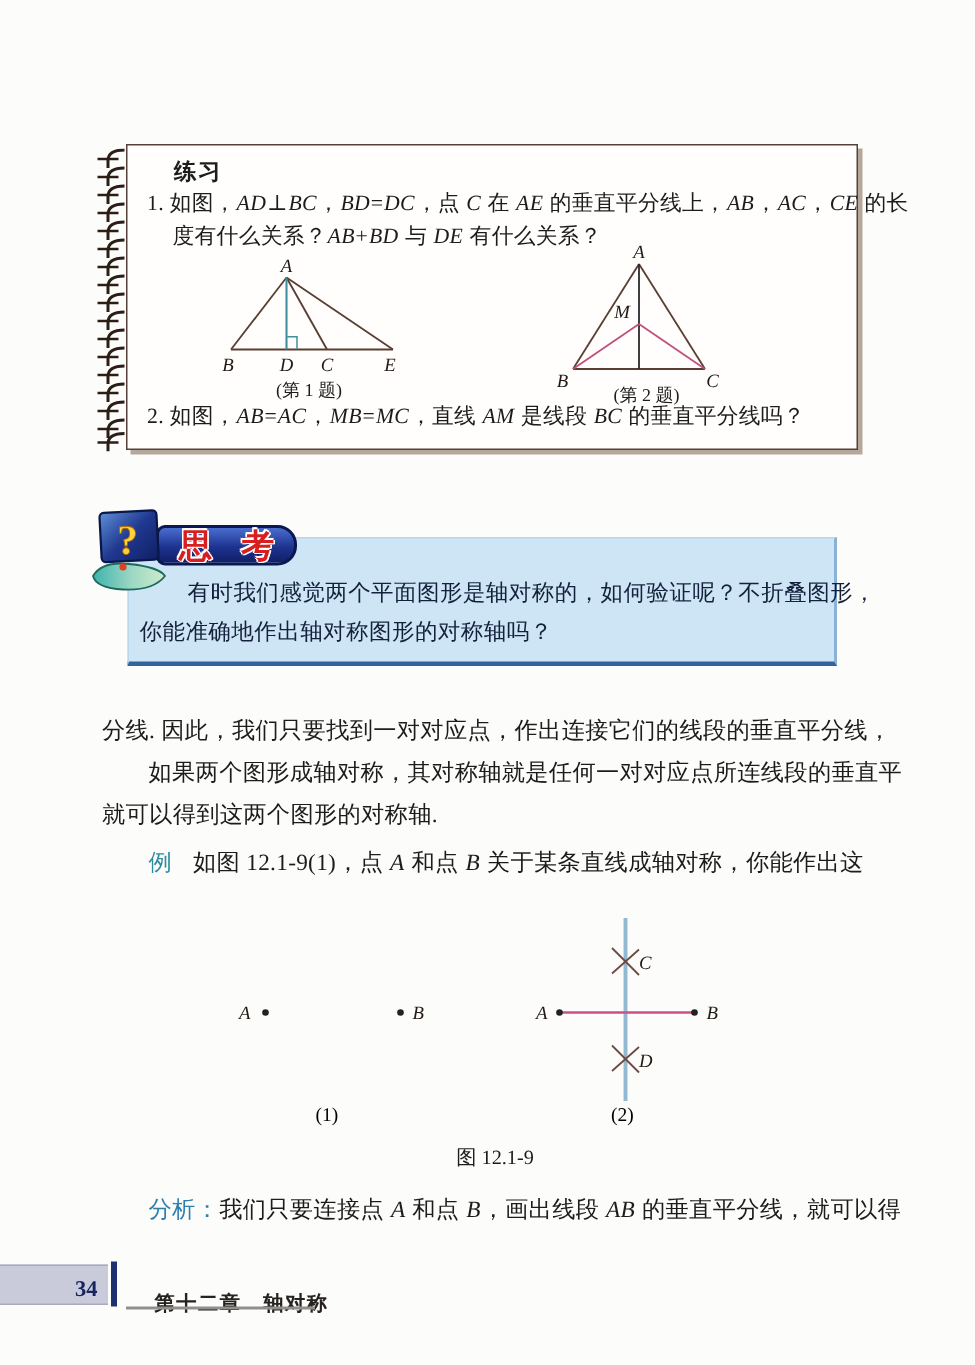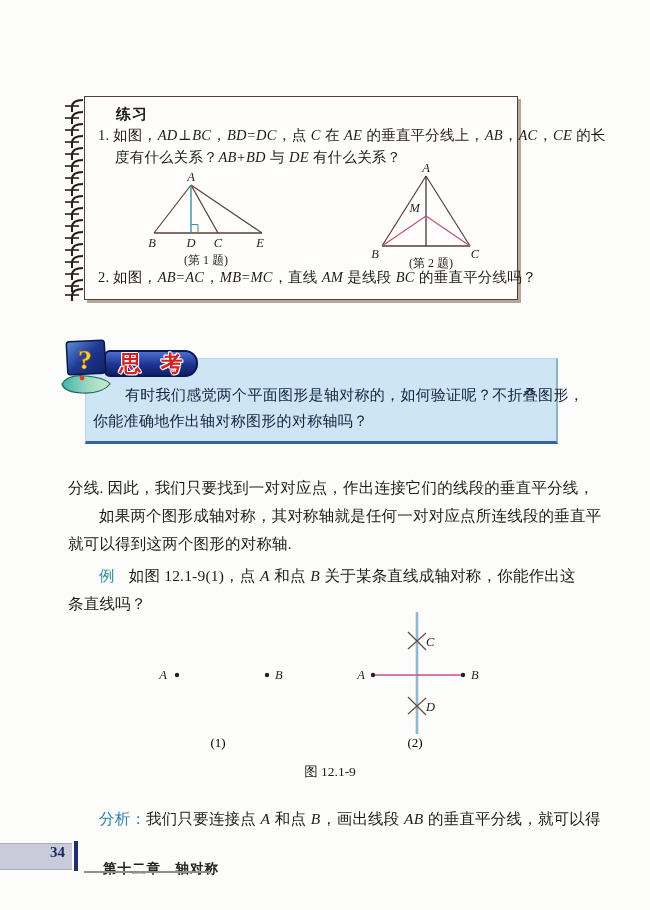--- a/index.html
+++ b/index.html
@@ -8,21 +8,21 @@
     position:relative;
     background:#fcfcfa;
     font-family:"Liberation Serif","DejaVu Serif",serif;
     color:#1c1c1c;
     overflow:hidden;
   }
   .abs { position:absolute; }
 
   
   .practice-box {
-    left:84px; top:96px; width:434px; height:204px;
+    left:84px; top:96px; width:488px; height:204px;
     background:#fffefc;
     border:1.5px solid #55413a;
     box-shadow:3px 3px 0 #b6a79b;
   }
   .spiral { left:63px; top:99px; z-index:3; }
   .pr-title { left:31px; top:8px; font-weight:bold; font-size:15px; letter-spacing:1px; }
   .pr-line { font-size:14.5px; letter-spacing:0.2px; white-space:nowrap; }
   .pr-l1 { left:13px; top:29px; }
   .pr-l2 { left:30px; top:51px; }
   .pr-p2 { left:13px; top:171px; }
@@ -59,33 +59,33 @@
   }
   .think-icon { left:58px; top:338px; z-index:5; }
 
   
   .bodyline { font-size:15.5px; letter-spacing:0.2px; white-space:nowrap; line-height:28px; }
   .para { left:68px; top:474px; }
   .example { left:68px; top:562px; }
   .indent { padding-left:31px; }
   .example-label { color:#2f8ca0; }
   .gap { display:inline-block; width:14px; }
-  .analysis { left:68px; top:793px;margin-top:12px; }
+  .analysis { left:68px; top:793px; }
   .analysis-label { color:#2e7fae; }
 
   
   .fig { left:120px; top:606px; }
   .fig-caption { left:255px; top:763px; width:150px; text-align:center; font-size:13.5px; white-space:nowrap; }
 
   
   .page-num-bar {
     left:0; top:843px; width:72px; height:27px;
     background:#c9cada;
     border-top:1px solid #a9aabc; border-bottom:1px solid #a9aabc;
-    display:flex; align-items:flex-start; justify-content:flex-end;
+    display:flex; align-items:flex-end; justify-content:flex-end;
     padding-right:7px;
   }
   .page-num-bar span { font-size:15px; font-weight:bold; color:#17265e; }
   .footer-divider { left:74px; top:841px; width:4px; height:30px; background:#1e3070; }
   .footer-chapter { left:103px; top:848px; font-size:13.5px; font-weight:600; color:#26221f; letter-spacing:1px; white-space:nowrap;margin-top:12px; }
   .footer-underline { left:84px; top:871px; width:126px; height:1.5px; background:#8f8f8f; }
 
   
   .m, i { font-style:italic; padding:0 0.5px; }
 
@@ -187,21 +187,20 @@
 <div class="abs para">
   <div class="bodyline">分线. 因此，我们只要找到一对对应点，作出连接它们的线段的垂直平分线，</div>
   <div class="bodyline indent">如果两个图形成轴对称，其对称轴就是任何一对对应点所连线段的垂直平</div>
   <div class="bodyline">就可以得到这两个图形的对称轴.</div>
 </div>
 
 <div class="abs example">
   <div class="bodyline indent">
     <span class="example-label">例</span><span class="gap"></span><span>如图 12.1-9(1)，点 <i>A</i> 和点 <i>B</i> 关于某条直线成轴对称，你能作出这</span>
   </div>
-  <div class="bodyline">条直线吗？</div>
 </div>
 
 <svg class="abs fig" width="420" height="150" viewBox="0 0 420 150">
 
   <circle cx="57" cy="69" r="2.2" fill="#222"></circle>
   <circle cx="147" cy="69" r="2.2" fill="#222"></circle>
   <text class="lbl" x="47" y="73" text-anchor="end">A</text>
   <text class="lbl" x="155" y="73" text-anchor="start">B</text>
   <text x="98" y="141" text-anchor="middle" font-size="13">(1)</text>
 

